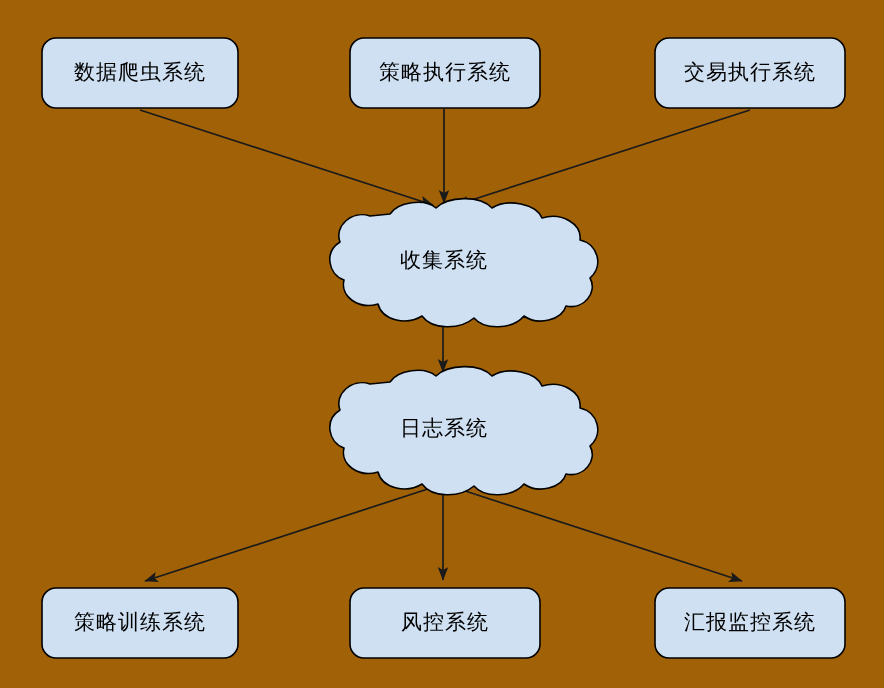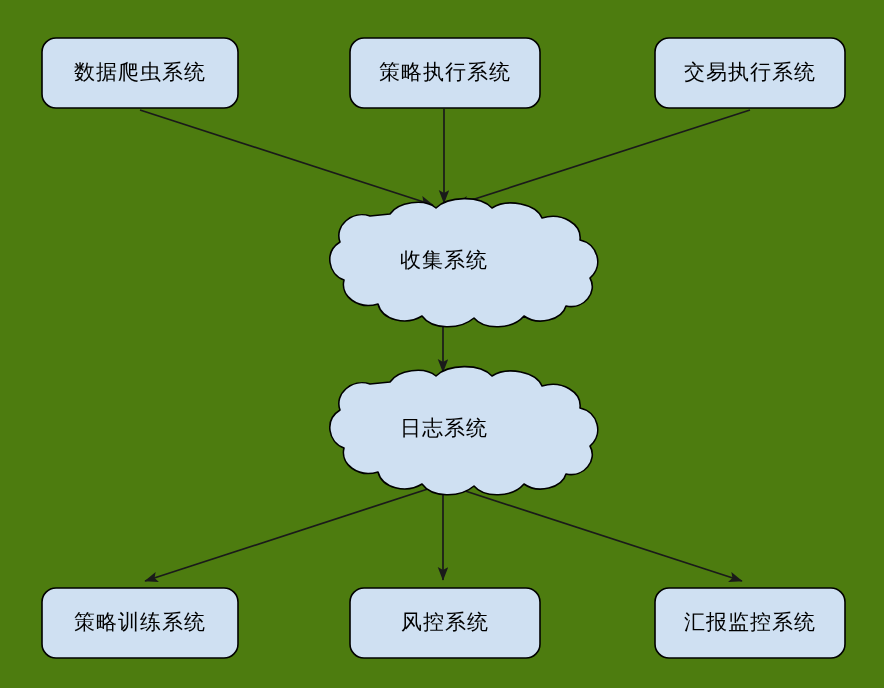--- a/index.html
+++ b/index.html
@@ -7,21 +7,21 @@
     padding: 0;
     background: #ffffff;
   }
   body {
     font-family: "Liberation Serif", "DejaVu Serif", serif;
   }
   #diagram-root {
     position: relative;
     width: 884px;
     height: 688px;
-    background: #4d7c0f;
+    background: #a16207;
     overflow: hidden;
   }
   #diagram-svg {
     position: absolute;
     left: 0;
     top: 0;
     width: 884px;
     height: 688px;
     display: block;
   }

